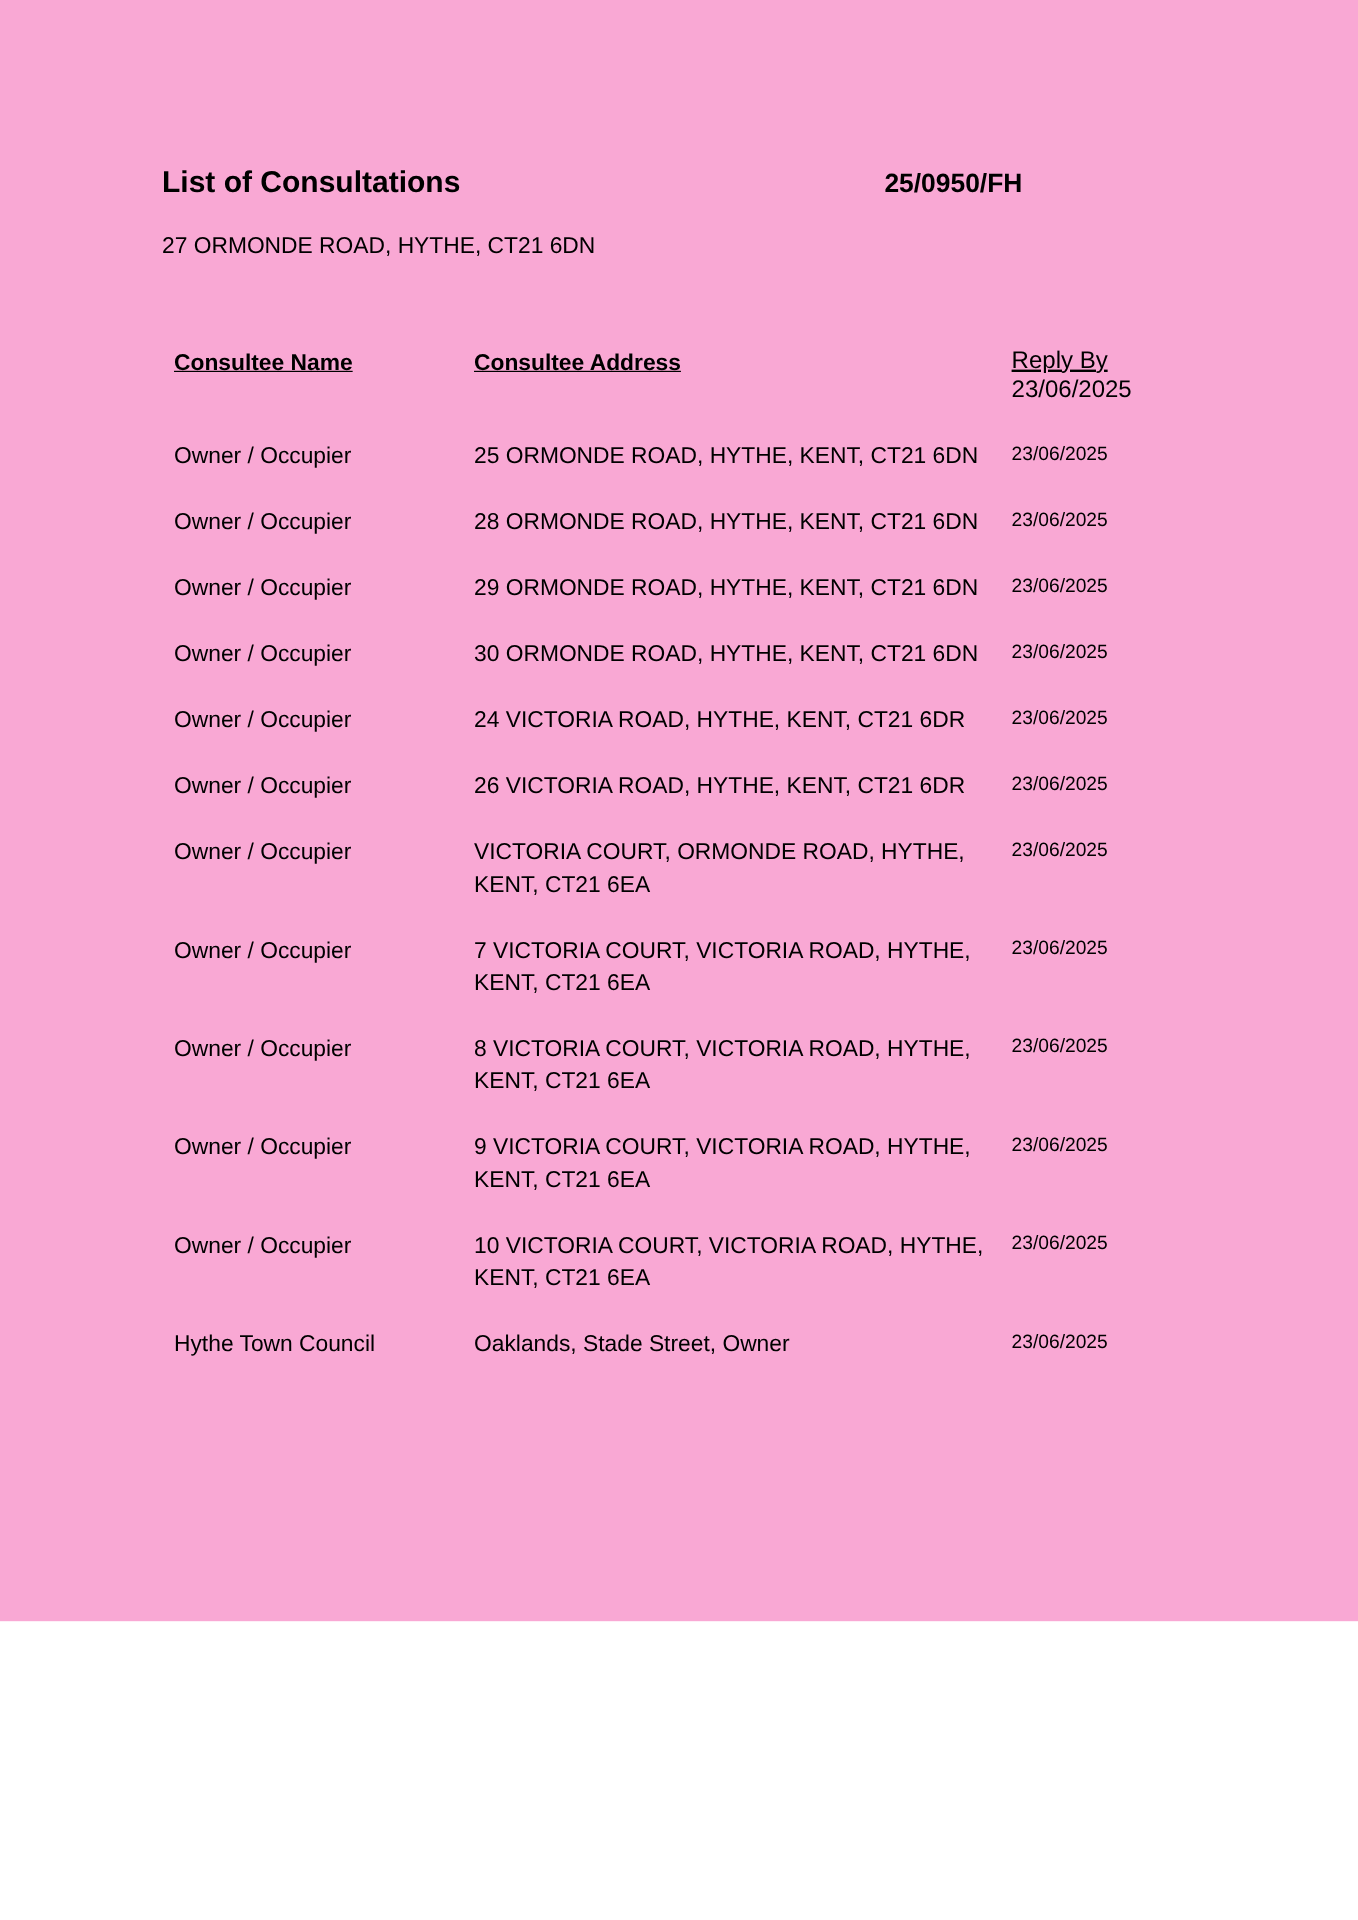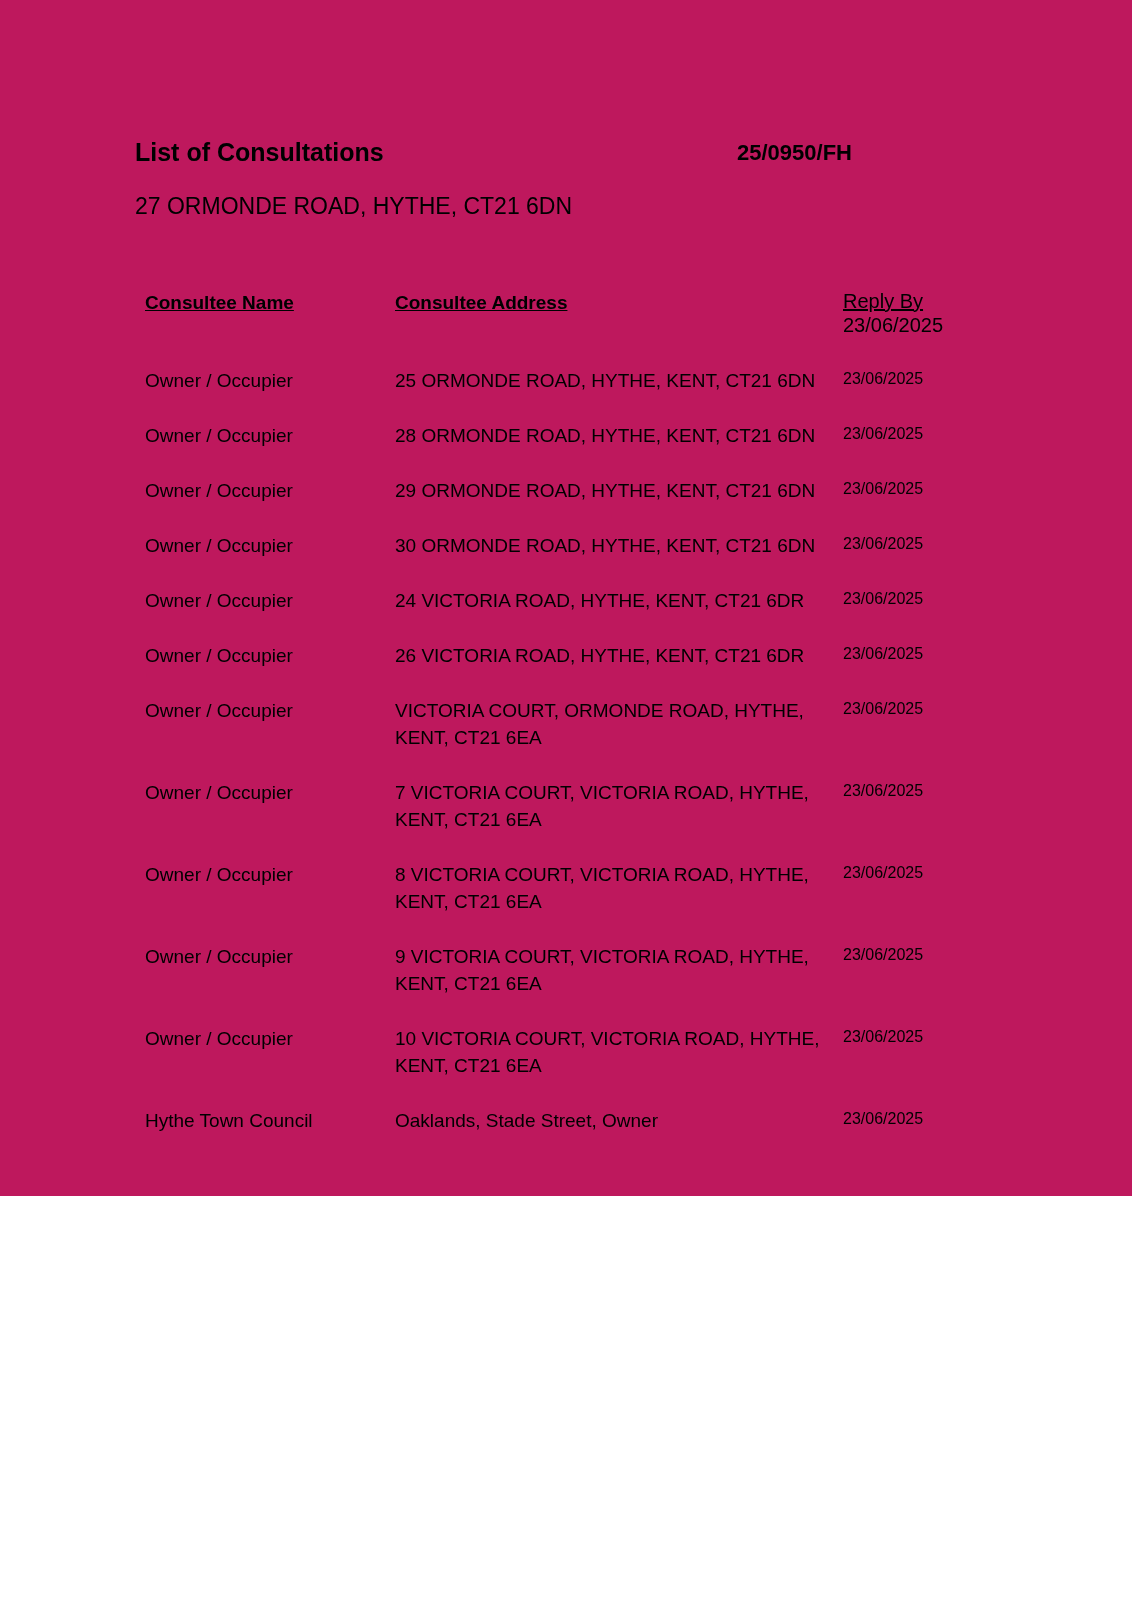--- a/index.html
+++ b/index.html
@@ -6,23 +6,23 @@
   html, body { background: #ffffff; }
   body {
     font-family: "Liberation Sans", sans-serif;
     color: #000000;
     width: 1132px;
     height: 1600px;
     overflow: hidden;
   }
   .page {
     width: 1132px;
-    height: 1196px;
+    height: 1351px;
     padding: 136px 130px 40px 135px;
-    background: #be185d;
+    background: #f9a8d4;
   }
   .title-row {
     position: relative;
     height: 33px;
     margin-bottom: 24px;
   }
   .doc-title {
     font-size: 25px;
     font-weight: bold;
     line-height: 33px;
@@ -30,21 +30,21 @@
   }
   .doc-ref {
     position: absolute;
     left: 602px;
     top: 0;
     font-size: 22px;
     font-weight: bold;
     line-height: 33px;
   }
   .site-address {
-    font-size: 23px;
+    font-size: 19px;
     line-height: 26px;
     margin-bottom: 16px;
   }
   .description {
     font-size: 19px;
     line-height: 28px;
     max-width: 880px;
   }
   .consultation-table {
     margin-top: 70px;

